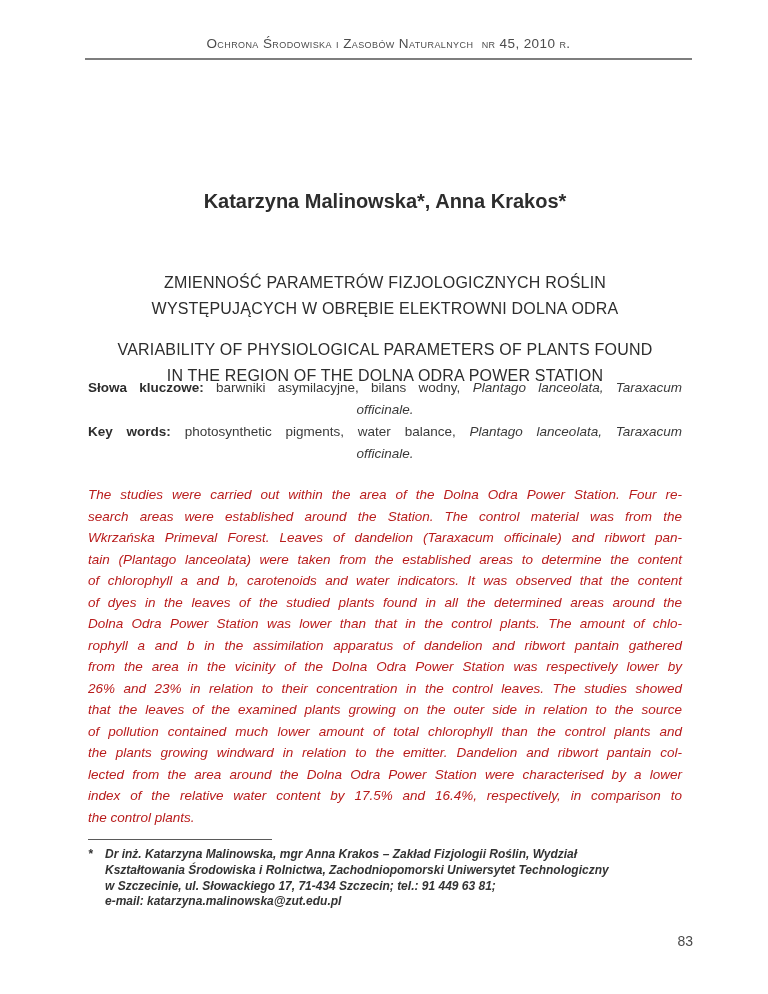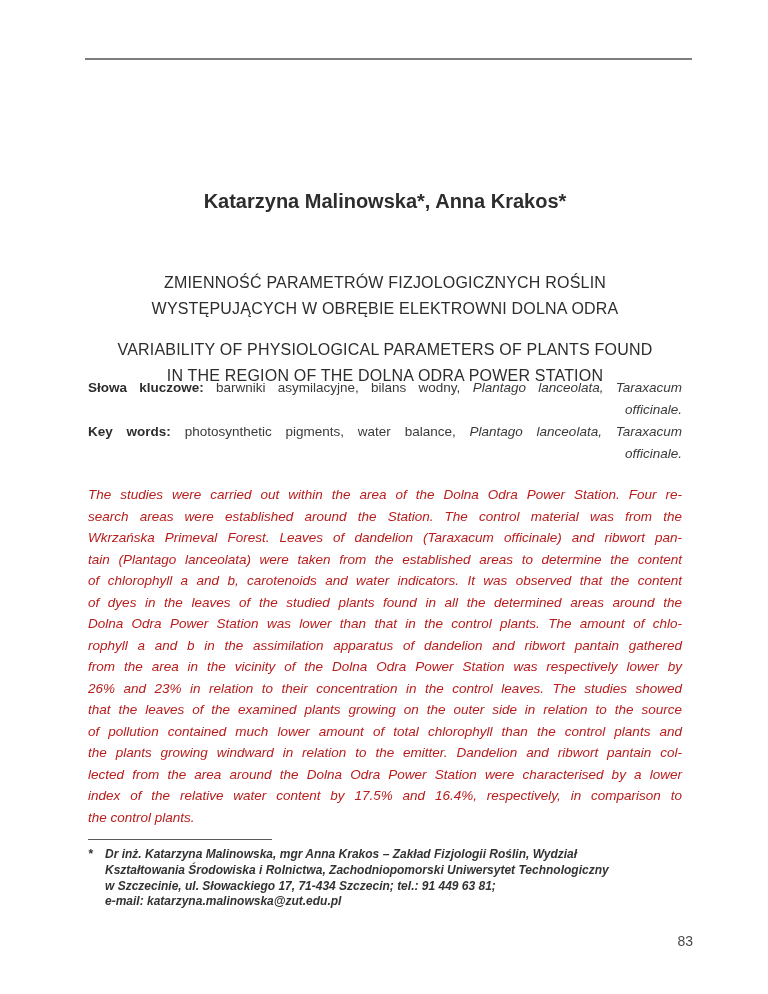--- a/index.html
+++ b/index.html
@@ -75,21 +75,21 @@
     width: 594px;
     font-size: 13.5px;
     line-height: 22px;
     color: #3a3a3a;
   }
   .kw-line {
     text-align: justify;
     text-align-last: justify;
   }
   .kw-tail {
-    text-align: right;
+    text-align: center;
   }
   .kw-label { font-weight: bold; color: #2d2d2d; }
   .kw-species, .kw-tail { font-style: italic; }
   
   .abstract {
     position: absolute;
     top: 484px;
     left: 88px;
     width: 594px;
     font-size: 13.5px;
@@ -140,20 +140,21 @@
     text-align: right;
     font-size: 14px;
     color: #4a4a4a;
   }
 </style>
 </head>
 <body>
 
 <div class="page">
 
+  <div class="journal-head">Ochrona Środowiska i Zasobów Naturalnych  nr 45, 2010 r.</div>
   <div class="head-rule"></div>
 
   <div class="authors">Katarzyna Malinowska*, Anna Krakos*</div>
 
   <div class="title-block title-pl">
     <span>ZMIENNOŚĆ PARAMETRÓW FIZJOLOGICZNYCH ROŚLIN</span>
     <span>WYSTĘPUJĄCYCH W OBRĘBIE ELEKTROWNI DOLNA ODRA</span>
   </div>
 
   <div class="title-block title-en">

